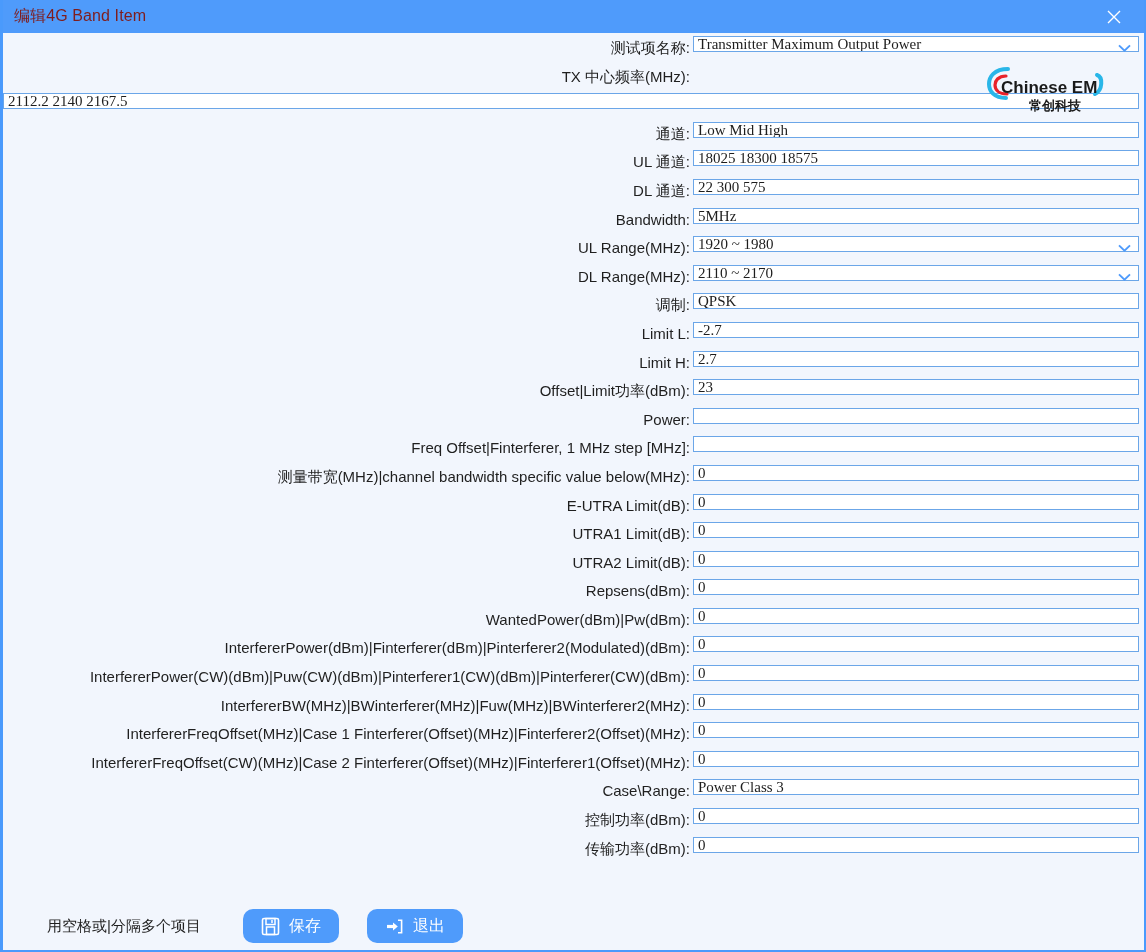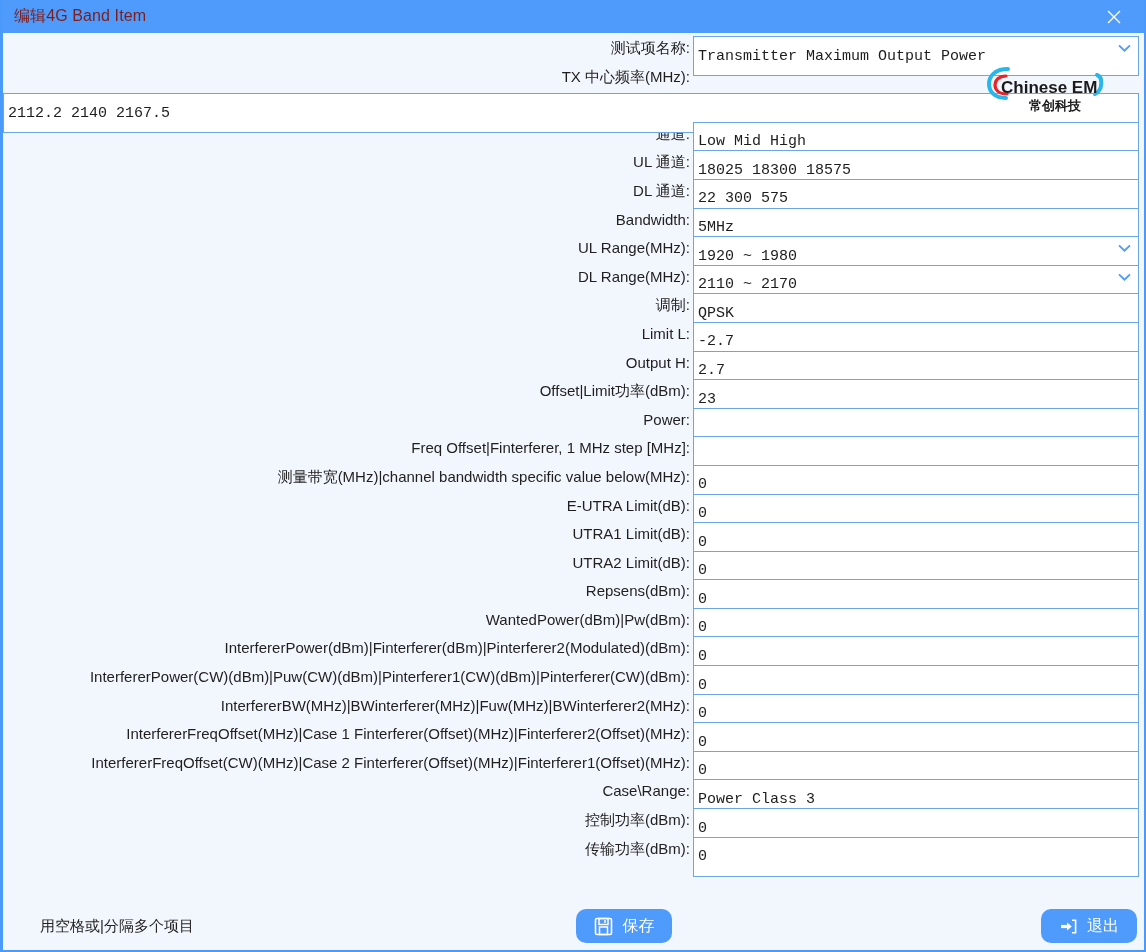--- a/index.html
+++ b/index.html
@@ -83,25 +83,25 @@
     overflow: visible;
     line-height: 24px;
   }
   .fieldwrap {
     flex: 1 1 auto;
     position: relative;
     height: 24px;
   }
   .field {
     width: 100%;
-    height: 40px;
+    height: 16px;
     box-sizing: border-box;
     border: 1px solid #6ba6e8;
     background: #ffffff;
-    font-family: Liberation Mono, monospace;
+    font-family: Liberation Serif, serif;
     font-size: 15px;
     color: #1d1d1d;
     padding: 0 4px;
     line-height: 22px;
     outline: none;
     display: block;
   }
   .field.combo { padding-right: 28px; }
   .chev {
     position: absolute;
@@ -121,27 +121,27 @@
     left: 978px;
     top: 63px;
     width: 124px;
     height: 52px;
     pointer-events: none;
   }
 
   
   #footer {
     position: absolute;
-    left: 9px;
+    left: 16px;
     right: 0;
     bottom: 6px;
     height: 36px;
     display: flex;
     align-items: center;
-    justify-content: space-between;
+    justify-content: flex-start;
     padding-right: 7px;
     box-sizing: border-box;
     padding-left: 28px;
   }
   #hint {
     font-size: 15px;
     color: #1f1f1f;
     margin-right: 14px;
     white-space: nowrap;
   }
@@ -253,21 +253,21 @@
           <input type="text" class="field" value="QPSK" style="">
         </div>
       </div>
       <div class="row">
         <div class="lbl">Limit L:</div>
         <div class="fieldwrap">
           <input type="text" class="field" value="-2.7" style="">
         </div>
       </div>
       <div class="row">
-        <div class="lbl">Output H:</div>
+        <div class="lbl">Limit H:</div>
         <div class="fieldwrap">
           <input type="text" class="field" value="2.7" style="">
         </div>
       </div>
       <div class="row">
         <div class="lbl">Offset|Limit功率(dBm):</div>
         <div class="fieldwrap">
           <input type="text" class="field" value="23" style="">
         </div>
       </div>

